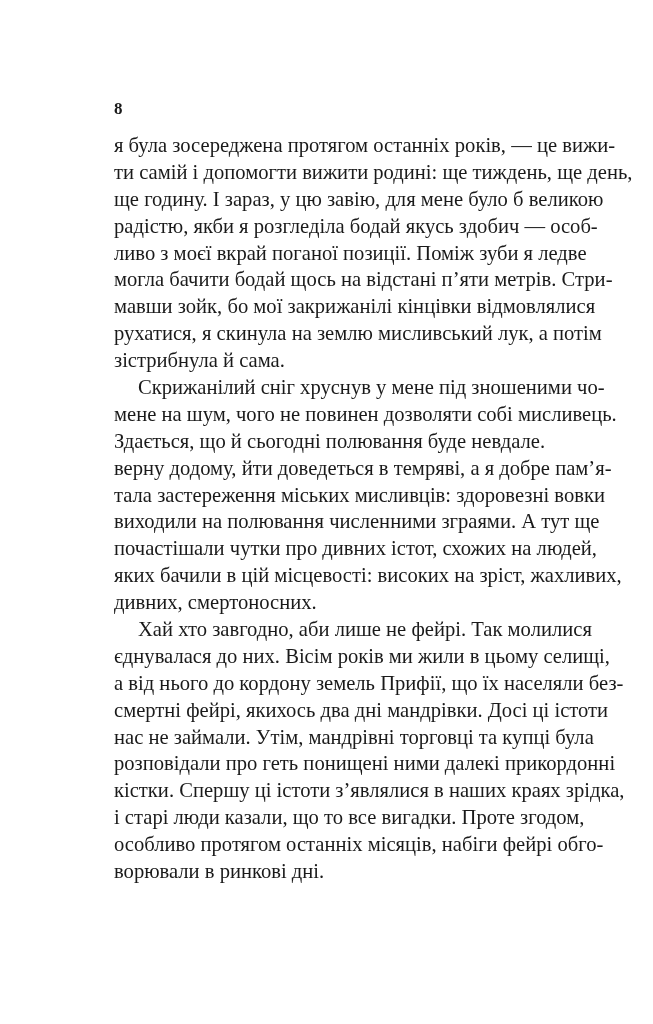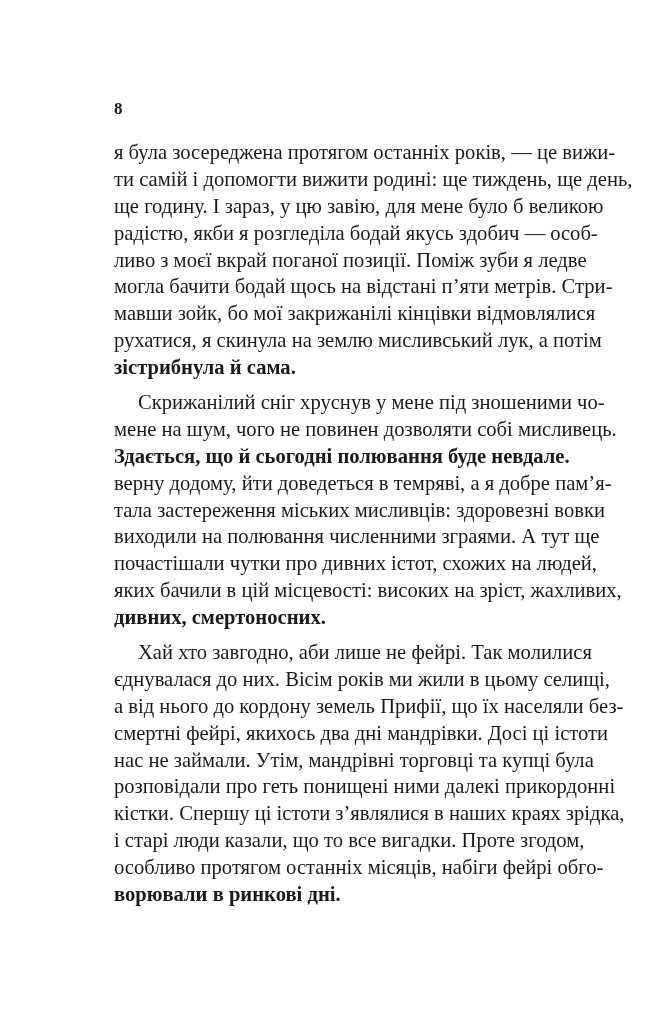--- a/index.html
+++ b/index.html
@@ -19,39 +19,37 @@
       position: absolute;
       left: 114px;
       top: 99px;
       font-size: 17px;
       font-weight: bold;
       line-height: 20px;
     }
     .text-block {
       position: absolute;
       left: 114px;
-      top: 139px;
+      top: 132px;
       width: 467px;
     }
     .line {
       display: block;
       height: 26.9px;
       line-height: 26.9px;
       font-size: 20.6px;
       white-space: nowrap;
       text-align: justify;
       text-align-last: justify;
     }
     .line.indent {
       padding-left: 24px;
-      margin-top: 8px;
     }
     .line.last {
       text-align-last: left;
-      font-weight: bold;
     }
   </style>
 </head>
 <body>
 
 <div>
   <div class="page-number">8</div>
   <div class="text-block" id="text-block">
       <span class="line">я була зосереджена протягом останніх років, — це вижи-</span>
       <span class="line">ти самій і допомогти вижити родині: ще тиждень, ще день,</span>

